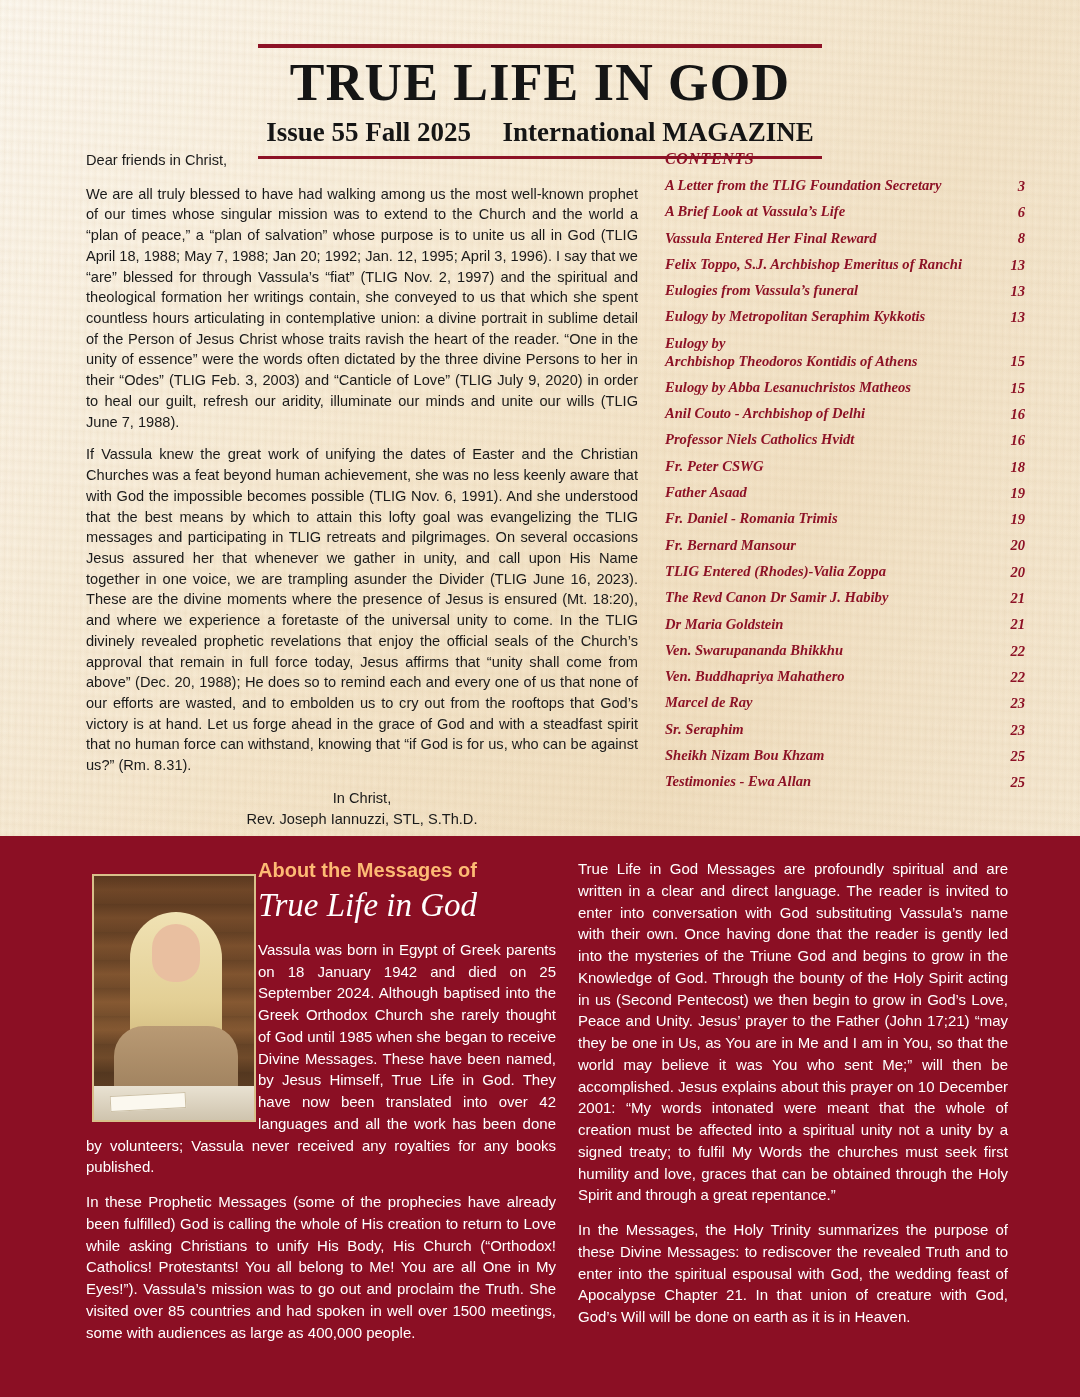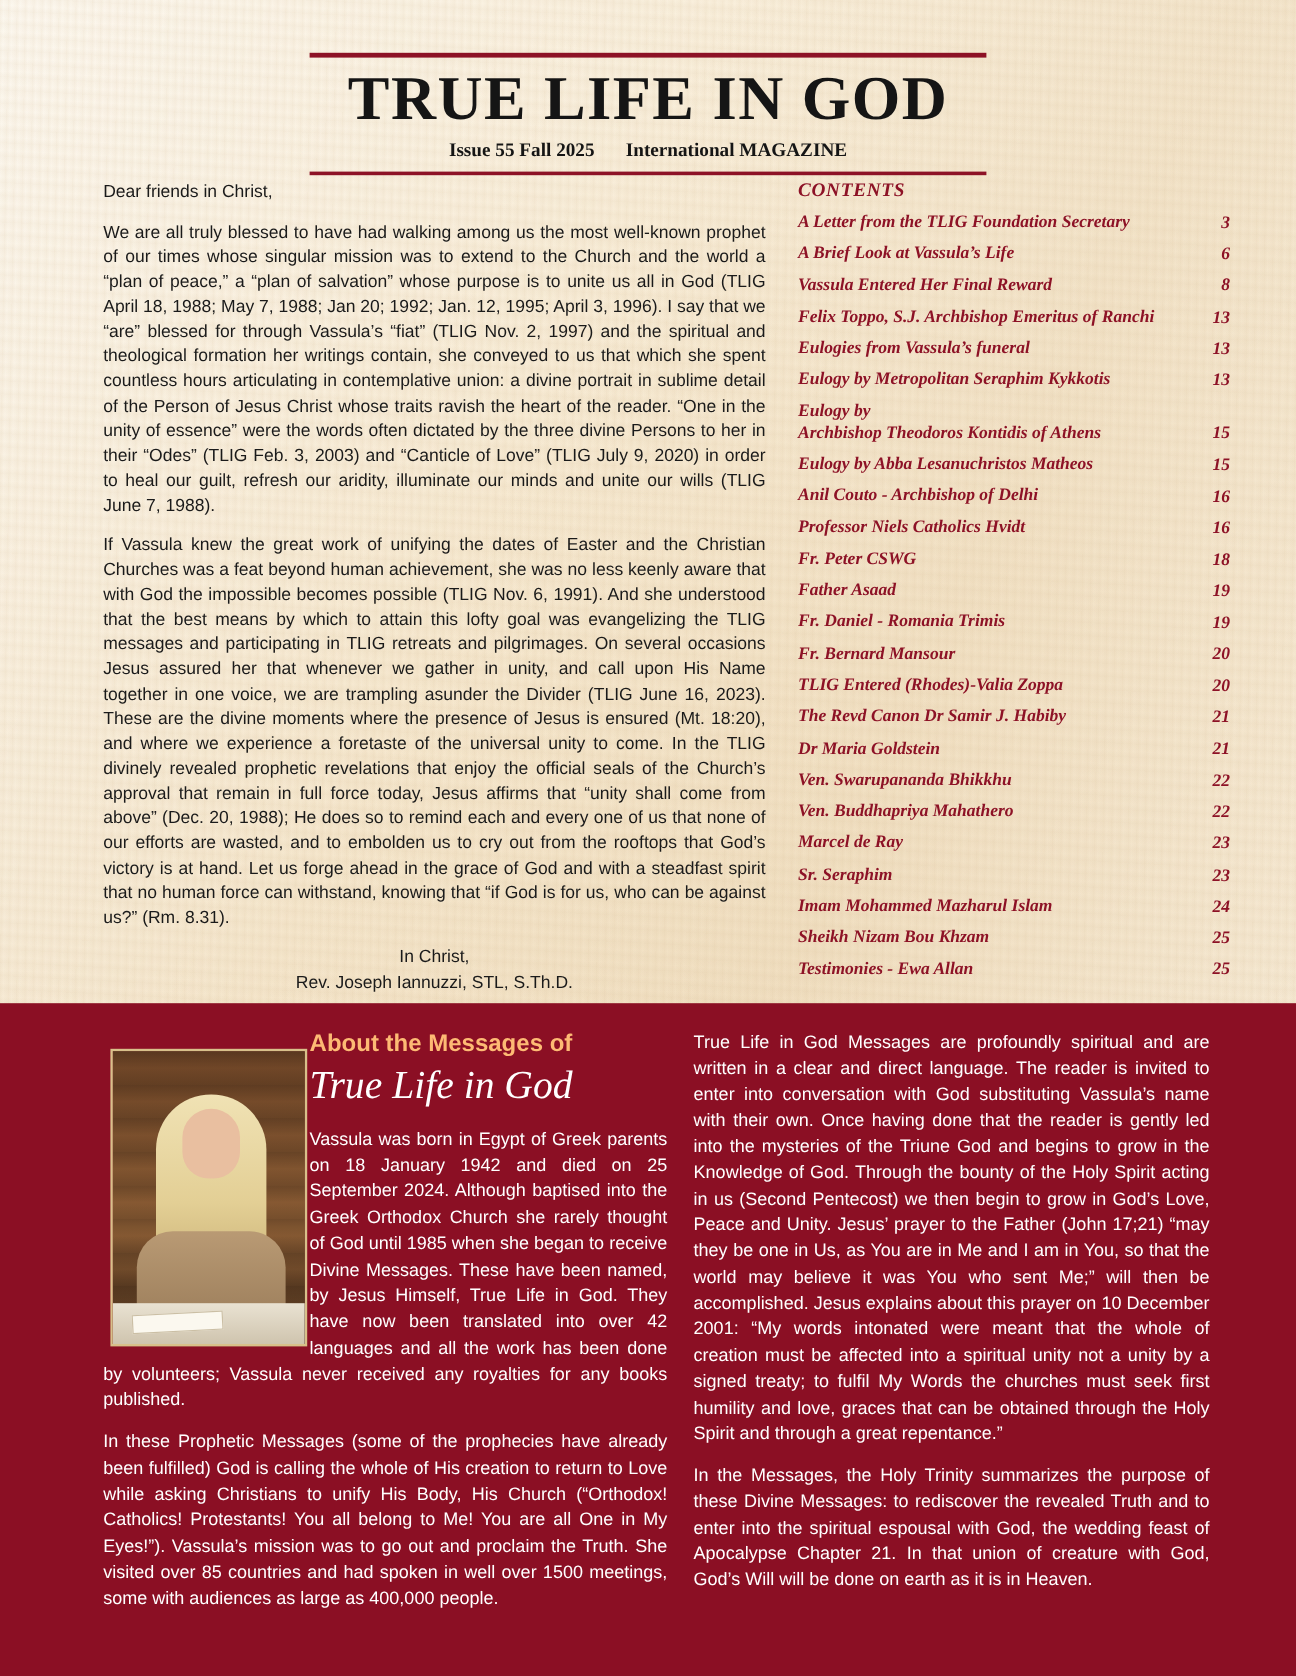--- a/index.html
+++ b/index.html
@@ -53,21 +53,21 @@
     font-family: "Liberation Serif", serif;
     font-size: 52px;
     font-weight: bold;
     letter-spacing: 1.2px;
     color: #151515;
     margin: 8px 0 6px 0;
     line-height: 1.05;
   }
   .subtitle {
     font-family: "Liberation Serif", serif;
-    font-size: 16px;
+    font-size: 27px;
     font-weight: bold;
     color: #151515;
     margin-bottom: 8px;
   }
   .subtitle .sep {
     display: inline-block;
     width: 18px;
   }
 
   
@@ -365,24 +365,20 @@
       </div>
       <div class="toc-row">
         <span class="toc-label">Marcel de Ray</span>
         <span class="toc-page">23</span>
       </div>
       <div class="toc-row">
         <span class="toc-label">Sr. Seraphim</span>
         <span class="toc-page">23</span>
       </div>
       <div class="toc-row">
-        <span class="toc-label">Imam Mohammed Mazharul Islam</span>
-        <span class="toc-page">24</span>
-      </div>
-      <div class="toc-row">
         <span class="toc-label">Sheikh Nizam Bou Khzam</span>
         <span class="toc-page">25</span>
       </div>
       <div class="toc-row">
         <span class="toc-label">Testimonies - Ewa Allan</span>
         <span class="toc-page">25</span>
       </div>
     </div>
   </div>
 

